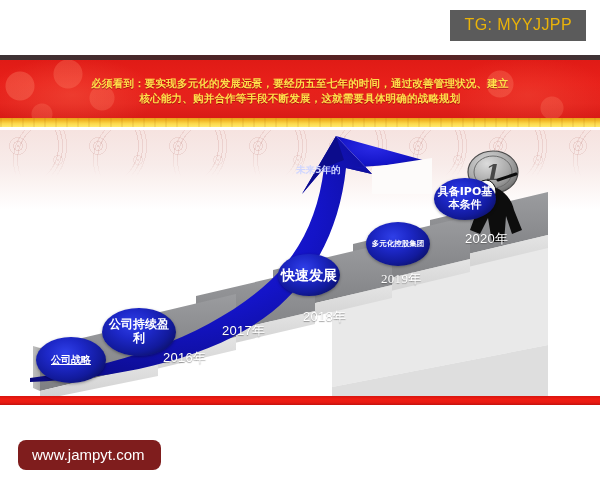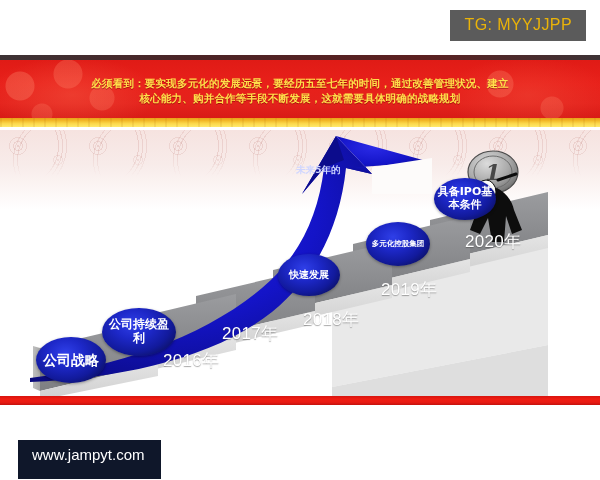--- a/index.html
+++ b/index.html
@@ -27,26 +27,27 @@
     letter-spacing:.4px;
     padding:6px 14px 7px 14px;
     z-index:60;
     white-space:nowrap;
   }
 
   
   .tag-url{
     position:absolute;
     left:18px;top:440px;
-    background:#0f172a;
+    background:#7f1d1d;
     color:#ffffff;
     font-size:15px;
-    padding:6px 16px 16px 14px;
+    padding:6px 16px 7px 14px;
     z-index:60;
     white-space:nowrap;
+    border-radius:8px;
   }
 
   
   .banner{
     position:absolute;
     left:0;top:55px;
     width:600px;height:75px;
     z-index:30;
   }
   .banner-topline{
@@ -152,21 +153,21 @@
     z-index:25;
     padding:0 3px;
     box-sizing:border-box;
   }
 
   
   .year{
     position:absolute;
     color:#ffffff;
     font-family:"Liberation Sans","DejaVu Sans",sans-serif;
-    font-size:17px;
+    font-size:13px;
     letter-spacing:.3px;
     text-shadow:0 1px 1px rgba(60,60,60,.45);
     z-index:24;
     white-space:nowrap;
   }
 
   
   .arrow-caption{
     position:absolute;
     left:296px;top:163px;
@@ -286,45 +287,45 @@
       <path d="M 470 72 C 466 66, 470 58, 478 58 L 478 78 Z" fill="#ffffff" stroke="#0d0d0d" stroke-width="1"></path>
       <path d="M 498 50 L 516 44" stroke="#0d0d0d" stroke-width="3" stroke-linecap="round"></path>
     </svg>
   </div>
 
   <div class="arrow-caption">
     <span>未来5年的</span>
   </div>
   <div class="caption-mask"></div>
 
-  <div class="bubble" style="left:36px;top:337px;width:70px;height:46px;font-size:14px;">
+  <div class="bubble" style="left:36px;top:337px;width:70px;height:46px;font-size:10px;text-decoration:underline;">
     <span>公司战略</span>
   </div>
 
   <div class="bubble" style="left:102px;top:308px;width:74px;height:48px;font-size:12px;">
     <span>公司持续盈利</span>
   </div>
 
 
-  <div class="bubble" style="left:278px;top:254px;width:62px;height:42px;font-size:10px;">
+  <div class="bubble" style="left:278px;top:254px;width:62px;height:42px;font-size:14px;">
     <span>快速发展</span>
   </div>
 
   <div class="bubble" style="left:366px;top:222px;width:64px;height:44px;font-size:7.5px;justify-content:center;">
     <span>多元化控股集团</span>
   </div>
 
   <div class="bubble" style="left:434px;top:178px;width:62px;height:42px;font-size:11px;">
     <span>具备IPO基本条件</span>
   </div>
 
   <div class="year" style="left:146px;top:349px;margin-left:17px;">2016年</div>
   <div class="year" style="left:222px;top:322px;">2017年</div>
   <div class="year" style="left:303px;top:308px;">2018年</div>
-  <div class="year" style="left:381px;top:278px;">2019年</div>
+  <div class="year" style="left:381px;top:270px;font-family:Liberation Serif, serif;">2019年</div>
   <div class="year" style="left:465px;top:230px;">2020年</div>
 
   <div class="bottom-rule"></div>
 
   <div class="tag-tg">TG: MYYJJPP</div>
   <div class="tag-url">www.jampyt.com</div>
 
 </div>
 
 </body></html>

